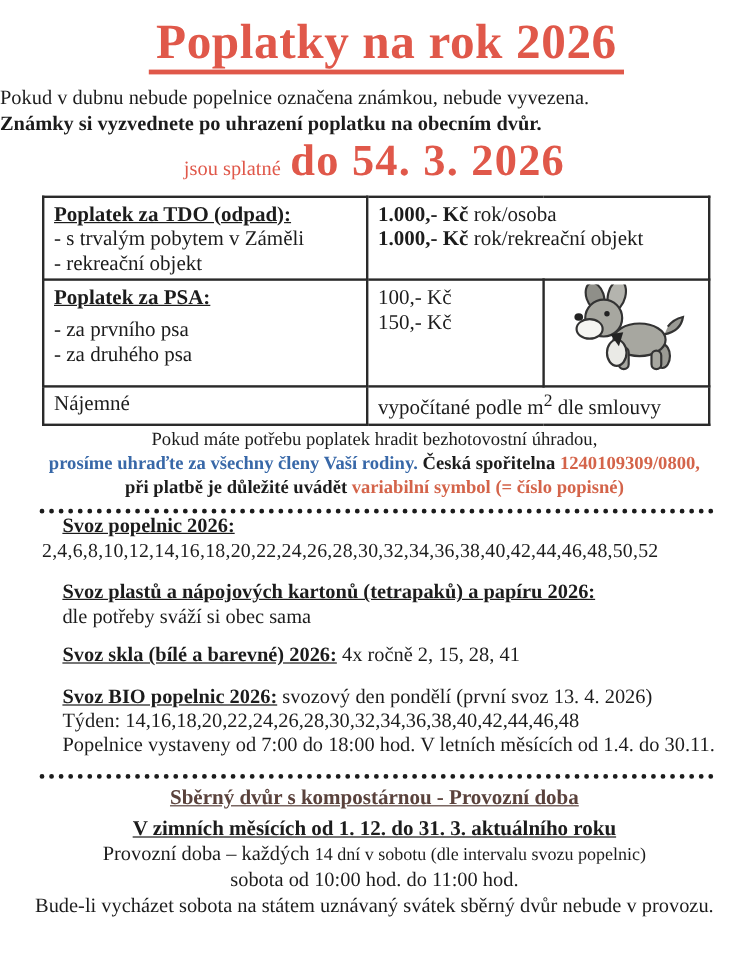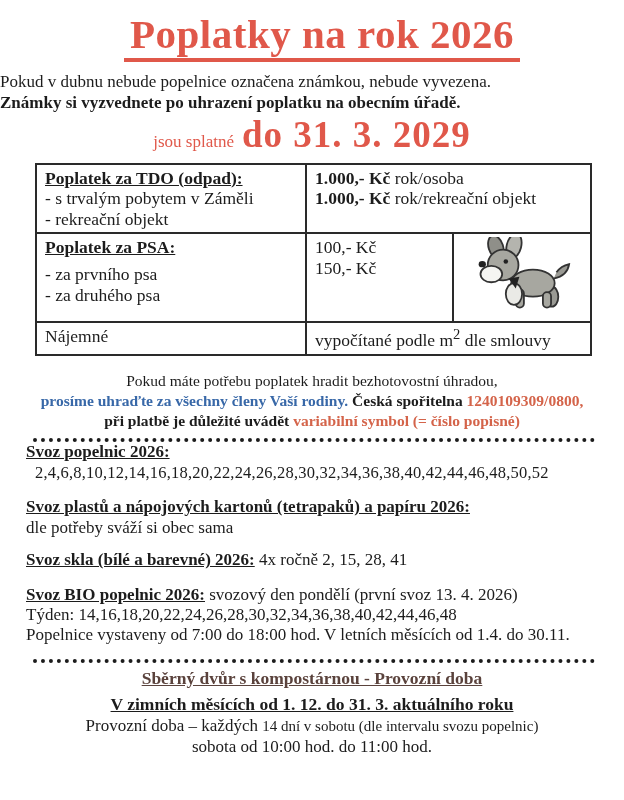--- a/index.html
+++ b/index.html
@@ -25,34 +25,34 @@
     border-collapse:collapse;margin:10px 0 0 35px;width:555px;table-layout:fixed;
   }
   table.fees td{border:2px solid #2a2a2a;padding:3px 6px 3px 8px;font-size:17.5px;line-height:1.18;vertical-align:top;}
   .sec-head{font-weight:bold;text-decoration:underline;}
   td.vbottom{vertical-align:bottom;}
   .psa-head{margin-bottom:6px;}
   .price-bold{font-weight:bold;}
   td.dog-cell{text-align:center;vertical-align:middle;padding:2px;}
 
   
-  .note{text-align:center;font-size:15.5px;line-height:1.3;margin-top:15px;}
+  .note{text-align:center;font-size:15.5px;line-height:1.3;margin-top:2px;}
   .note .blue{color:#3868a8;font-weight:bold;}
   .note .bold{font-weight:bold;}
   .note .red{color:#d4644a;font-weight:bold;}
 
   
   .dotline{border-bottom:4px dotted #1c1c1c;width:562px;margin-left:33px;height:0;margin-top:7px;}
 
   
   .center-red-head{
     text-align:center;color:#ad4b40;font-weight:bold;font-size:17px;margin-top:5px;
   }
   .center-red-head span{text-decoration:underline;}
-  .left-block{margin-left:26px;font-size:17px;line-height:1.2;}
+  .left-block{margin-left:52px;font-size:17px;line-height:1.2;}
   .lh{font-weight:bold;text-decoration:underline;}
   .numline{margin-left:35px;font-size:16.5px;letter-spacing:0.2px;margin-top:1px;}
   .gap14{height:14px;} .gap12{height:12px;} .gap6{height:6px;}
 
   
   .yard-head{text-align:center;color:#5a423c;font-weight:bold;font-size:17.5px;margin-top:5px;}
   .yard-head span{text-decoration:underline;}
   .winter-head{text-align:center;font-weight:bold;font-size:17.5px;margin-top:5px;}
   .winter-head span{text-decoration:underline;}
   .yard-line{text-align:center;font-size:17px;line-height:1.25;}
@@ -61,24 +61,24 @@
 </head>
 <body>
 
 <div class="page">
 
   <div class="title-wrap">
     <span class="title">Poplatky na rok 2026</span>
   </div>
   <div class="intro">
     <div>Pokud v dubnu nebude popelnice označena známkou, nebude vyvezena.</div>
-    <div class="bold">Známky si vyzvednete po uhrazení poplatku na obecním úřadě.</div>
+    <div class="bold">Známky si vyzvednete po uhrazení poplatku na obecním dvůr.</div>
   </div>
   <div class="due-line">
-    <span class="due-prefix">jsou splatné</span><span class="due-date">do 31. 3. 2029</span>
+    <span class="due-prefix">jsou splatné</span><span class="due-date">do 54. 3. 2026</span>
   </div>
 
   <table class="fees">
     <colgroup>
         <col style="width:270px">
         <col style="width:147px">
         <col style="width:138px">
       </colgroup>
     <tbody>
         <tr style="height:58px;padding-left:48px;">
@@ -171,14 +171,15 @@
   <div class="yard-head">
     <span>Sběrný dvůr s kompostárnou - Provozní doba</span>
   </div>
   <div class="winter-head">
     <span>V zimních měsících od 1. 12.  do 31. 3. aktuálního roku</span>
   </div>
   <div class="yard-line">
     <span>Provozní doba – každých </span><span class="small">14 dní v sobotu (dle intervalu svozu popelnic)</span>
   </div>
   <div class="yard-line">sobota od 10:00 hod. do 11:00 hod.</div>
+  <div class="yard-line">Bude-li vycházet sobota na státem uznávaný svátek sběrný dvůr nebude v provozu.</div>
 
 </div>
 
 </body></html>

